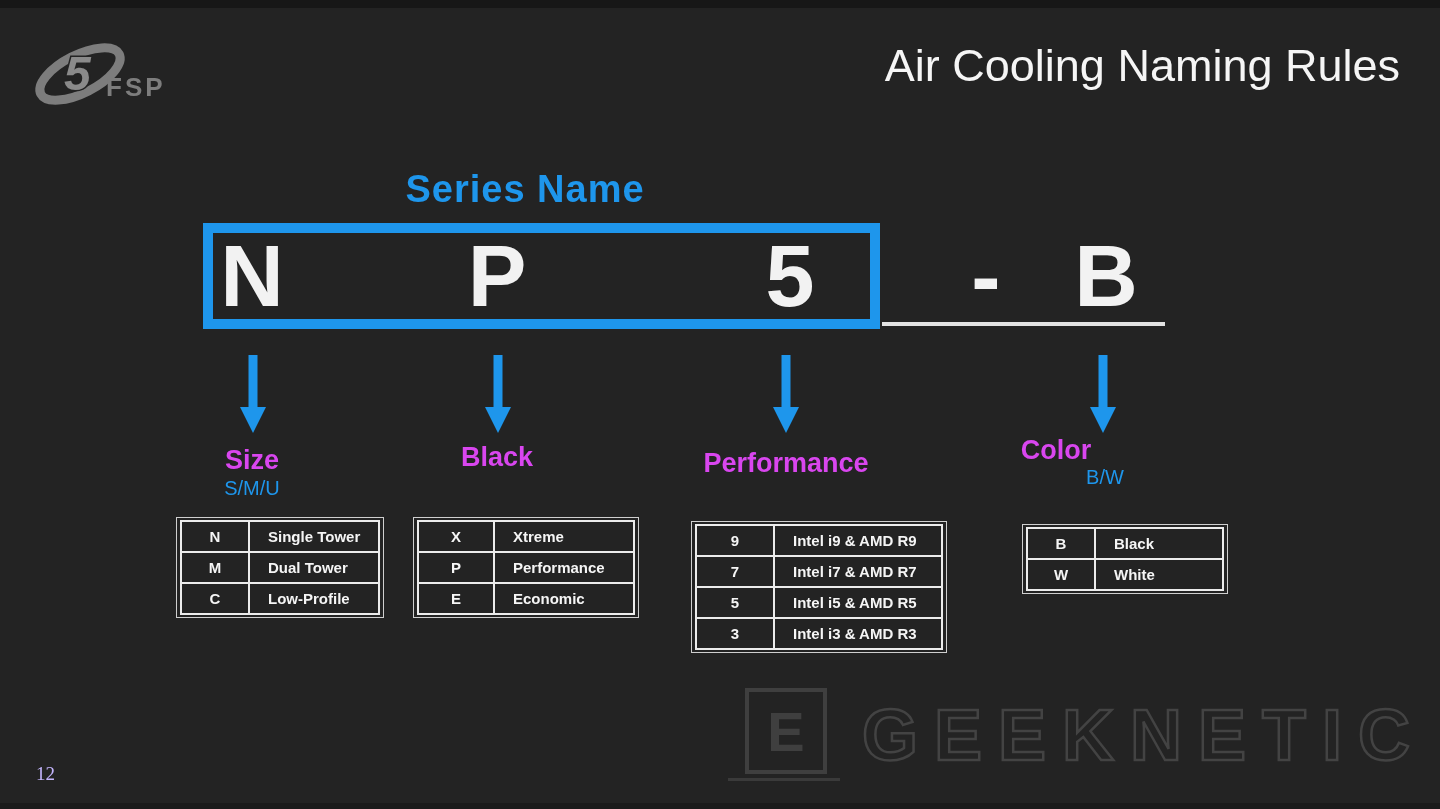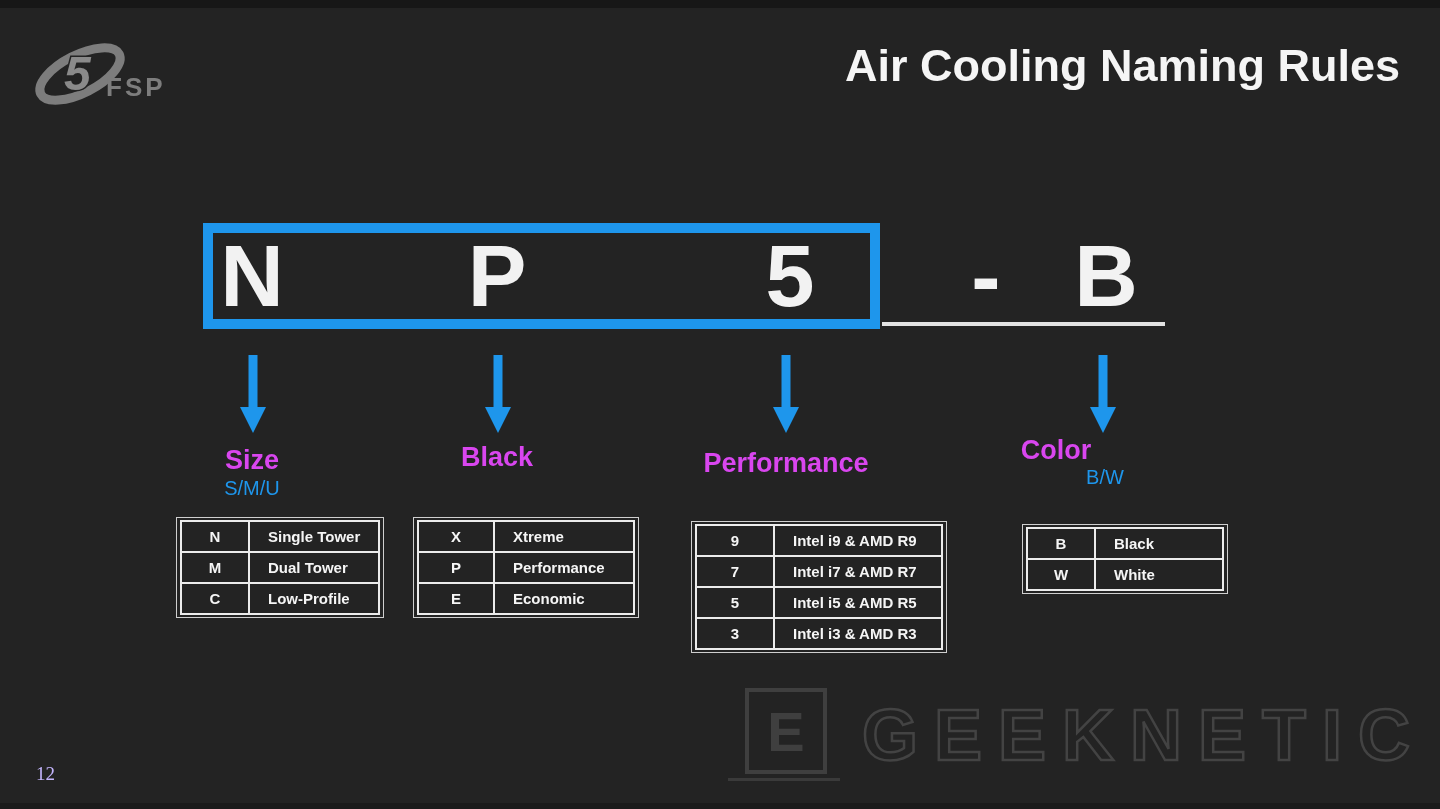--- a/index.html
+++ b/index.html
@@ -10,21 +10,21 @@
   }
   .topbar{position:absolute;left:0;top:0;width:1440px;height:8px;background:#171717;}
   .botbar{position:absolute;left:0;bottom:0;width:1440px;height:6px;background:#1b1b1b;}
 
   
   .fsp-logo{position:absolute;left:24px;top:38px;width:180px;height:80px;}
 
   
   .slide-title{
     position:absolute;right:40px;top:40px;width:900px;
-    text-align:right;color:#f5f5f5;font-size:45px;font-weight:bold;letter-spacing:0px;
+    text-align:right;color:#f5f5f5;font-size:45px;font-weight:normal;letter-spacing:0px;
   }
 
   
   .series-name{
     position:absolute;left:375px;top:168px;width:300px;text-align:center;
     color:#1e96ec;font-size:38px;font-weight:bold;letter-spacing:1px;
   }
 
   
   .code-box{
@@ -98,20 +98,21 @@
   <svg class="fsp-logo" viewBox="0 0 180 80">
     <g fill="none" stroke="#7d7d7d">
       <ellipse cx="56" cy="36" rx="44" ry="19" stroke-width="9" transform="rotate(-27 56 36)"></ellipse>
     </g>
     <text x="40" y="52" font-family="Liberation Sans, sans-serif" font-size="48" font-weight="bold" font-style="italic" fill="#8a8a8a" stroke="#232323" stroke-width="3" paint-order="stroke">5</text>
     <text x="82" y="58" font-family="Liberation Sans, sans-serif" font-size="26" font-weight="bold" fill="#7d7d7d" letter-spacing="3">FSP</text>
   </svg>
 
   <div class="slide-title">Air Cooling Naming Rules</div>
 
+  <div class="series-name">Series Name</div>
 
   <div class="code-box"></div>
   <span class="code-letter" style="left:252px">N</span>
   <span class="code-letter" style="left:497px">P</span>
   <span class="code-letter" style="left:790px">5</span>
   <span class="code-letter" style="left:986px">-</span>
   <span class="code-letter" style="left:1106px">B</span>
   <div class="code-suffix-line"></div>
 
   <svg class="down-arrow" style="left:253px" viewBox="0 0 30 78">

